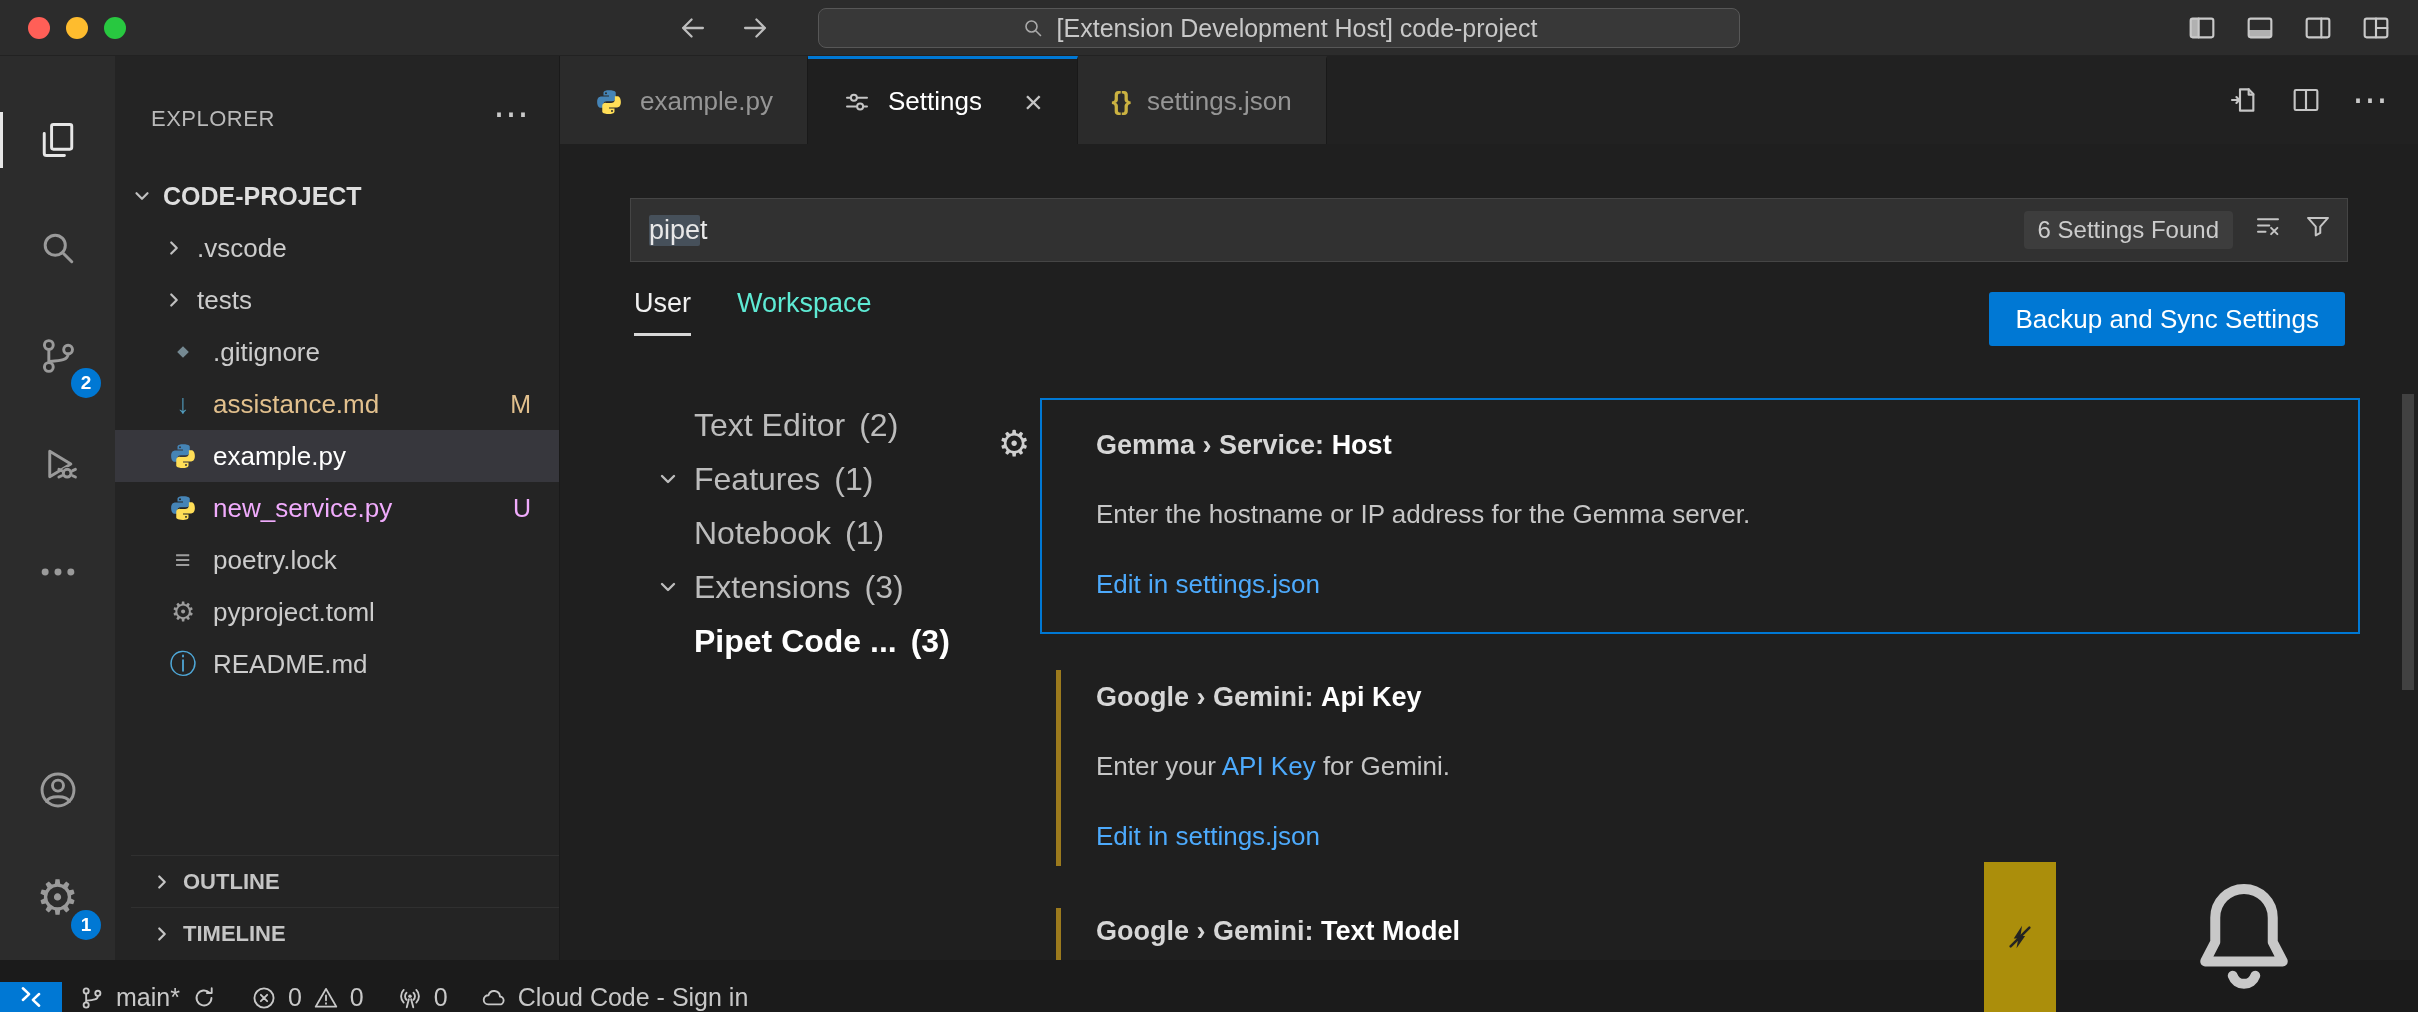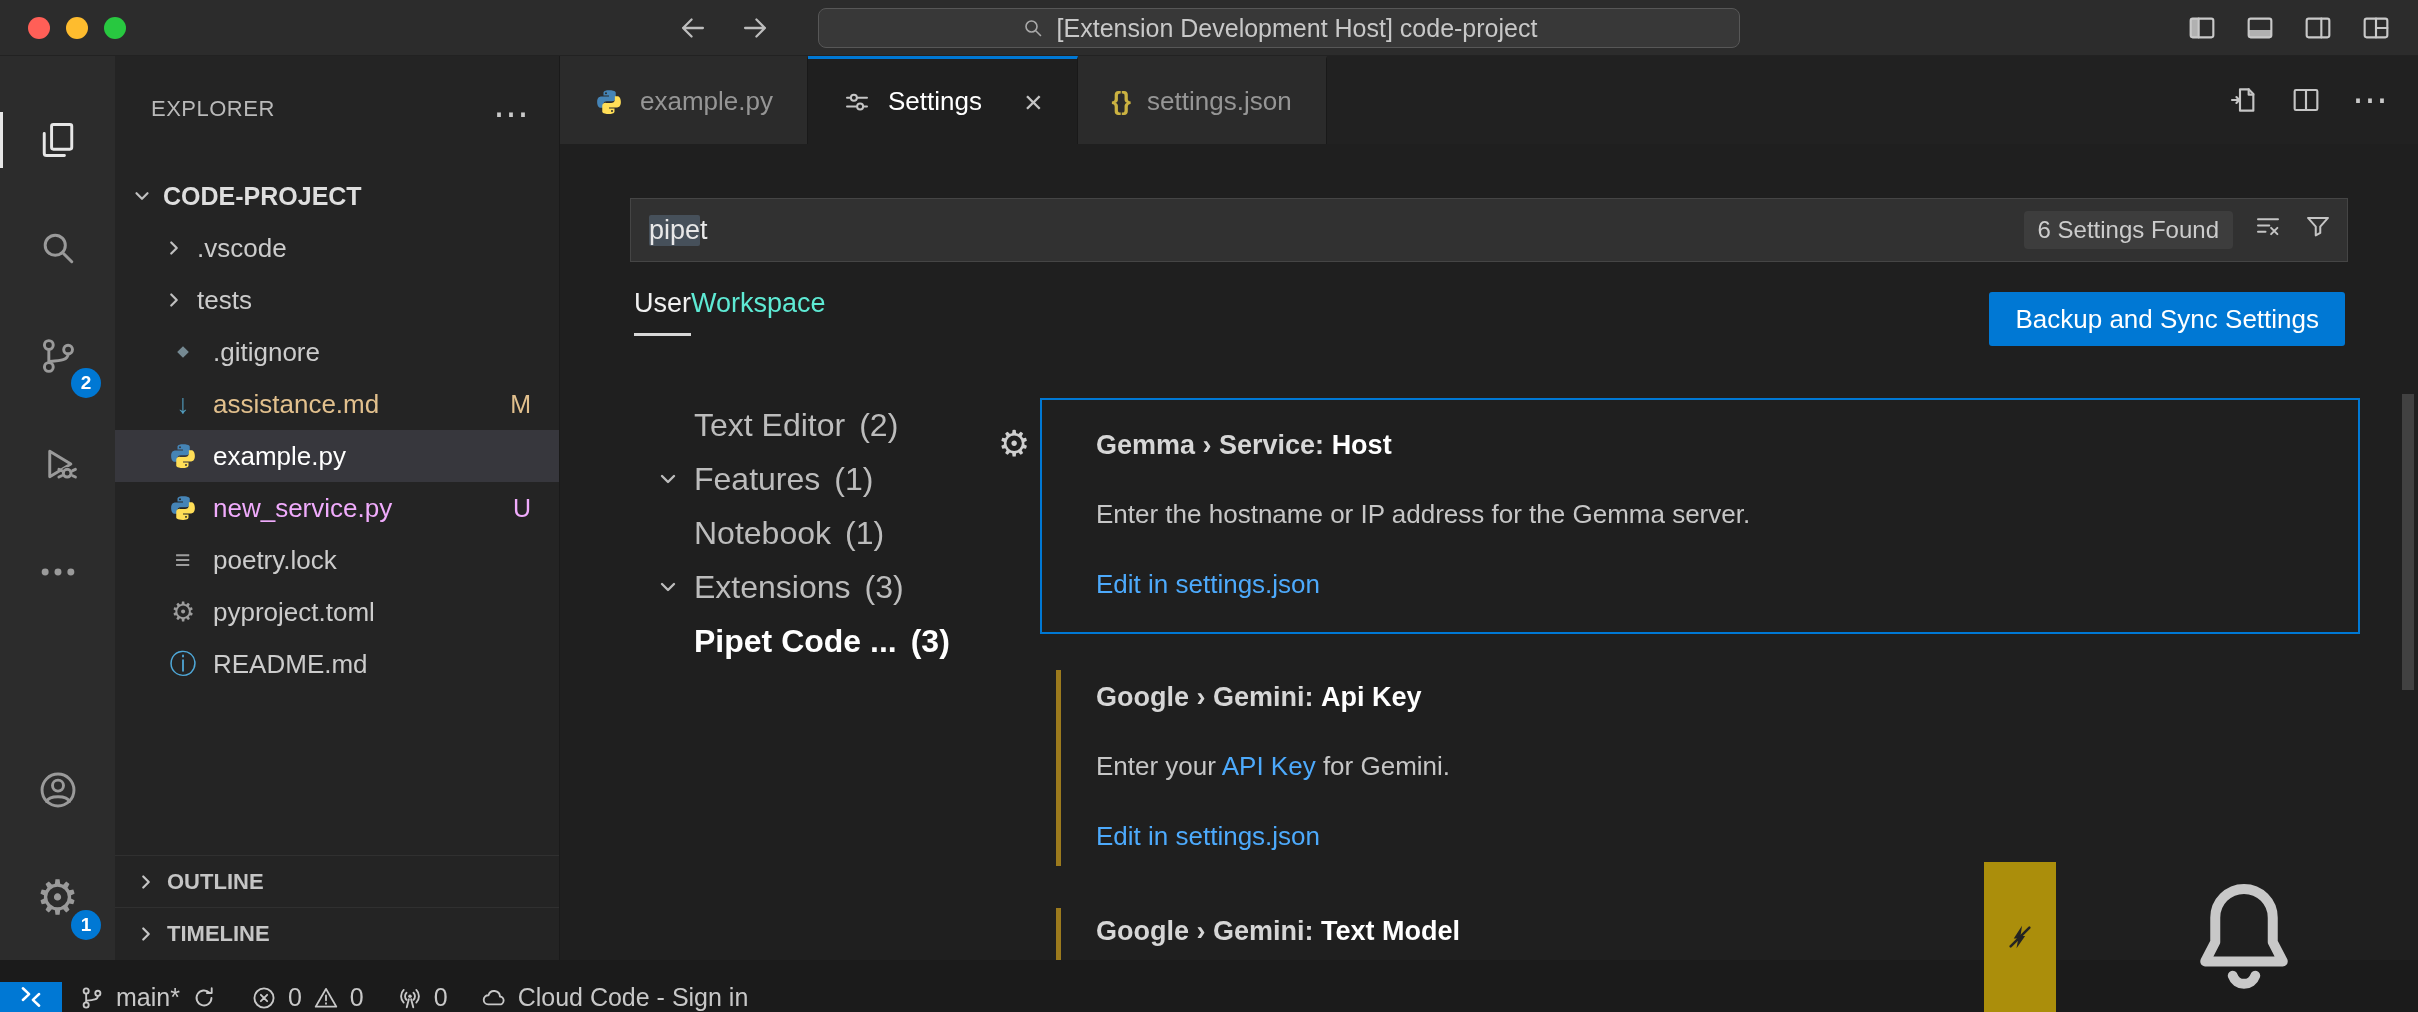--- a/index.html
+++ b/index.html
@@ -27,41 +27,41 @@
   .ab-item svg{width:44px;height:44px}
   .ab-item.active{color:#e7e7e7}
   .ab-item.active::before{content:"";position:absolute;left:0;top:26px;bottom:26px;width:3px;background:#e7e7e7}
   .ab-bottom{margin-top:auto}
   .ab-last{margin-bottom:8px}
   .ab-badge{position:absolute;right:14px;bottom:12px;min-width:30px;height:30px;padding:0 7px;border-radius:15px;background:#0078d4;color:#fff;font-size:19px;font-weight:700;display:flex;align-items:center;justify-content:center}
   .gear-glyph{font-size:48px;line-height:1}
 
   
   .sidebar{position:absolute;top:56px;left:115px;width:445px;bottom:52px;background:#242424;border-right:1px solid #1a1a1a}
-  .sidebar-header{position:absolute;top:40px;left:36px;right:30px;display:flex;align-items:flex-start;justify-content:space-between;color:#b9b9b9}
+  .sidebar-header{position:absolute;top:40px;left:36px;right:30px;display:flex;align-items:flex-end;justify-content:space-between;color:#b9b9b9}
   .sidebar-title{font-size:22px;letter-spacing:.5px}
   .more-glyph{font-size:36px;line-height:1;color:#c9c9c9}
   .tree{position:absolute;top:114px;left:0;right:0}
   .trow{position:relative;height:52px;display:flex;align-items:center;font-size:26px;color:#ccc}
   .trow .chev{width:22px;height:22px;color:#c0c0c0;flex:none}
   .trow.root{font-weight:700;font-size:25px;color:#dedede;padding-left:16px;gap:10px}
   .trow.folder{padding-left:48px;gap:12px}
   .trow.file{padding-left:52px;gap:14px}
   .ficon{width:32px;height:32px;flex:none;display:flex;align-items:center;justify-content:center;font-size:27px;line-height:1}
   .ficon svg{width:30px;height:30px}
   .badge-letter{position:absolute;right:28px;font-size:25px}
   .trow.selected{background:#37373d;color:#fff}
   .mod{color:#e2c08d}
   .untracked{color:#f0abfc}
   .c-gray{color:#9d9d9d}
   .c-info{color:#4fa8d8}
   .c-md{color:#519aba;font-weight:700}
   .c-gitignore{color:#768a93}
   .c-gitignore svg{width:22px;height:22px}
-  .sec{position:absolute;left:0;right:0;height:52px;border-top:1px solid #303030;display:flex;align-items:center;gap:10px;padding-left:20px;font-size:22px;font-weight:700;color:#c5c5c5}
+  .sec{position:absolute;left:16px;right:0;height:52px;border-top:1px solid #303030;display:flex;align-items:center;gap:10px;padding-left:20px;font-size:22px;font-weight:700;color:#c5c5c5}
   .sec .chev{width:22px;height:22px}
 
   
   .editor{position:absolute;top:56px;left:560px;right:0;bottom:52px;background:#1f1f1f}
   .tabbar{position:absolute;top:0;left:0;right:0;height:88px;background:#212121;display:flex}
   .tab{position:relative;display:flex;align-items:center;gap:16px;padding:0 34px;font-size:26px;color:#969696;background:#2b2b2b;border-right:1px solid #191919;border-top:3px solid transparent}
   .tab.active{background:#1f1f1f;color:#fff;border-top-color:#0078d4}
   .tab .close{margin-left:26px;font-size:32px;color:#c5c5c5;line-height:1}
   .tab-icon{width:30px;height:30px}
   .braces{color:#cbb241;font-weight:700;font-size:25px}
@@ -69,21 +69,21 @@
   .tab-actions{margin-left:auto;display:flex;align-items:center;gap:30px;padding-right:30px;color:#c5c5c5}
   .tab-actions svg{width:32px;height:32px}
 
   
   .settings{position:absolute;top:88px;left:0;right:0;bottom:0;overflow:hidden}
   .search-box{position:absolute;left:70px;right:70px;top:54px;height:64px;background:#313131;border:1px solid #454545;display:flex;align-items:center;padding:0 14px 0 18px;font-size:27px;color:#e8e8e8}
   .search-sel{background:#46505a;border-radius:2px}
   .search-right{margin-left:auto;display:flex;align-items:flex-start;gap:20px;color:#c5c5c5}
   .count-chip{background:#3d3d3d;border-radius:4px;padding:5px 14px;font-size:24px;color:#ccc}
   .search-right svg{width:30px;height:30px}
-  .scope-tabs{position:absolute;left:74px;top:144px;display:flex;font-size:27px}
+  .scope-tabs{position:absolute;left:74px;top:144px;display:flex;gap:46px;font-size:27px}
   .scope{padding-bottom:14px;color:#5eead4;border-bottom:3px solid transparent}
   .scope.active{color:#f0f0f0;border-bottom-color:#d7d7d7}
   .sync-btn{position:absolute;right:73px;top:148px;height:54px;padding:0 26px;background:#0078d4;color:#fff;font-size:26px;border:none;border-radius:3px;display:flex;align-items:center;font-family:inherit;cursor:pointer}
   .toc{position:absolute;left:74px;top:254px;width:410px;font-size:32px;color:#bcbcbc}
   .toc-row{position:relative;height:54px;display:flex;align-items:center}
   .toc-row .chev{position:absolute;left:22px;width:24px;height:24px;color:#bcbcbc}
   .toc-label{margin-left:60px;white-space:nowrap}
   .toc-row.deep .toc-label{margin-left:60px}
   .toc-count{margin-left:14px}
   .toc-row.selected{color:#fff;font-weight:700}

